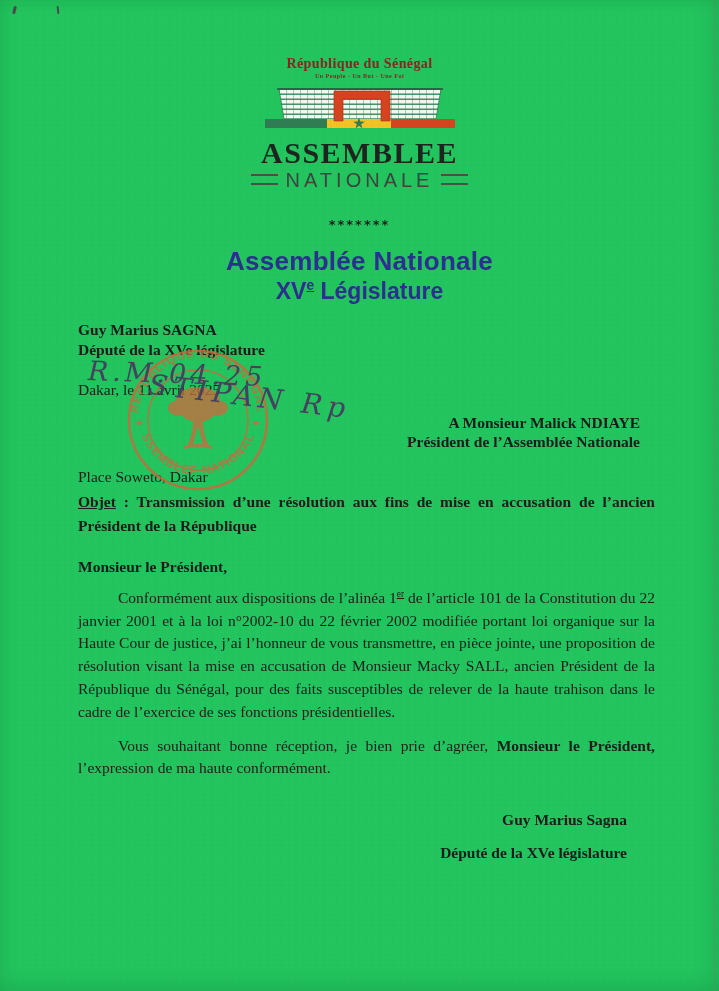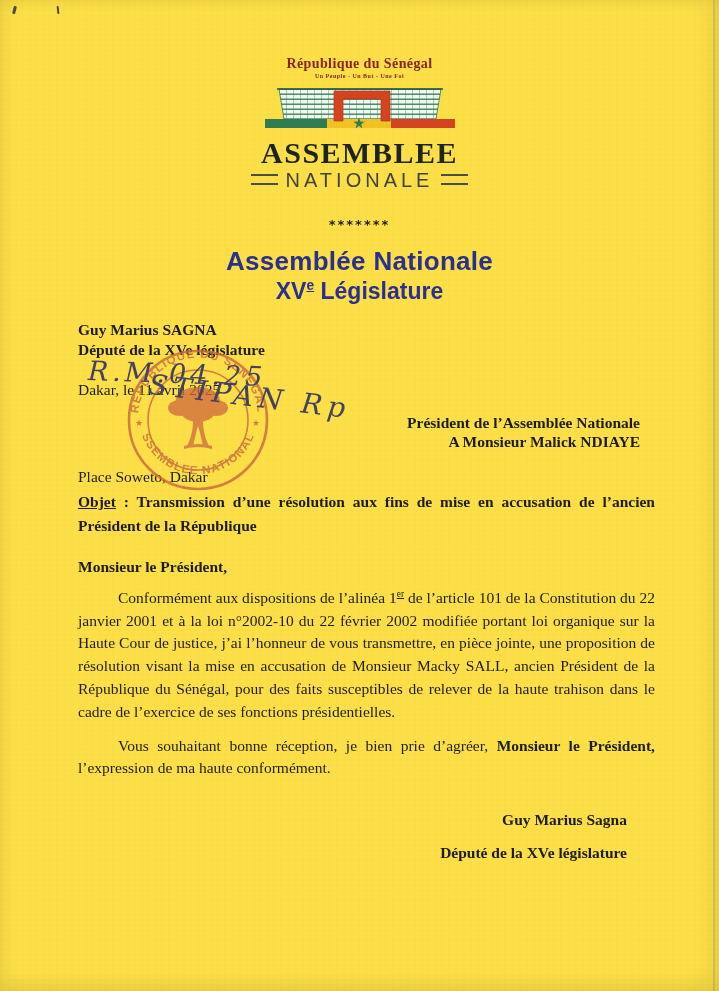--- a/index.html
+++ b/index.html
@@ -1,21 +1,21 @@
 <!DOCTYPE html>
 <html lang="fr"><head>
 <meta charset="utf-8">
 <title>Lettre - Assemblée Nationale du Sénégal</title>
 <style>
   html,body{margin:0;padding:0;background:#e8e8e8;}
   .page{
     position:relative;
     width:719px;height:991px;
     margin:0 auto;
-    background:#fde047;
+    background:#22c55e;
     overflow:hidden;
     font-family:"Liberation Serif", serif;
     color:#1c1c1c;
     box-shadow: inset -14px 0 18px rgba(0,0,0,0.045),
                 inset 10px 0 14px rgba(0,0,0,0.025),
                 inset 0 -12px 16px rgba(0,0,0,0.05),
                 inset 0 6px 10px rgba(0,0,0,0.02);
   }
   .paper-noise{
     position:absolute;inset:0;pointer-events:none;
@@ -128,22 +128,22 @@
   <div class="content">
 
     <div class="sender">
       <div>Guy Marius SAGNA</div>
       <div>Député de la XVe législature</div>
     </div>
 
     <div class="dateline">Dakar, le 11 avril 2025</div>
 
     <div class="recipient">
+      <div>A Monsieur Malick NDIAYE</div>
       <div>Président de l’Assemblée Nationale</div>
-      <div>A Monsieur Malick NDIAYE</div>
     </div>
 
     <div class="place">Place Soweto, Dakar</div>
 
     <div class="subject"><span class="label">Objet</span><span> : </span><span>Transmission d’une résolution aux fins de mise en accusation de l’ancien Président de la République</span></div>
 
     <div class="salutation">Monsieur le Président,</div>
 
     <div class="para"><span>Conformément aux dispositions de l’alinéa 1</span><span class="sup">er</span><span> de l’article 101 de la Constitution du 22 janvier 2001 et à la loi n°2002-10 du 22 février 2002 modifiée portant loi organique sur la Haute Cour de justice, j’ai l’honneur de vous transmettre, en pièce jointe, une proposition de résolution visant la mise en accusation de Monsieur Macky SALL, ancien Président de la République du Sénégal, pour des faits susceptibles de relever de la haute trahison dans le cadre de l’exercice de ses fonctions présidentielles.</span></div>
 

